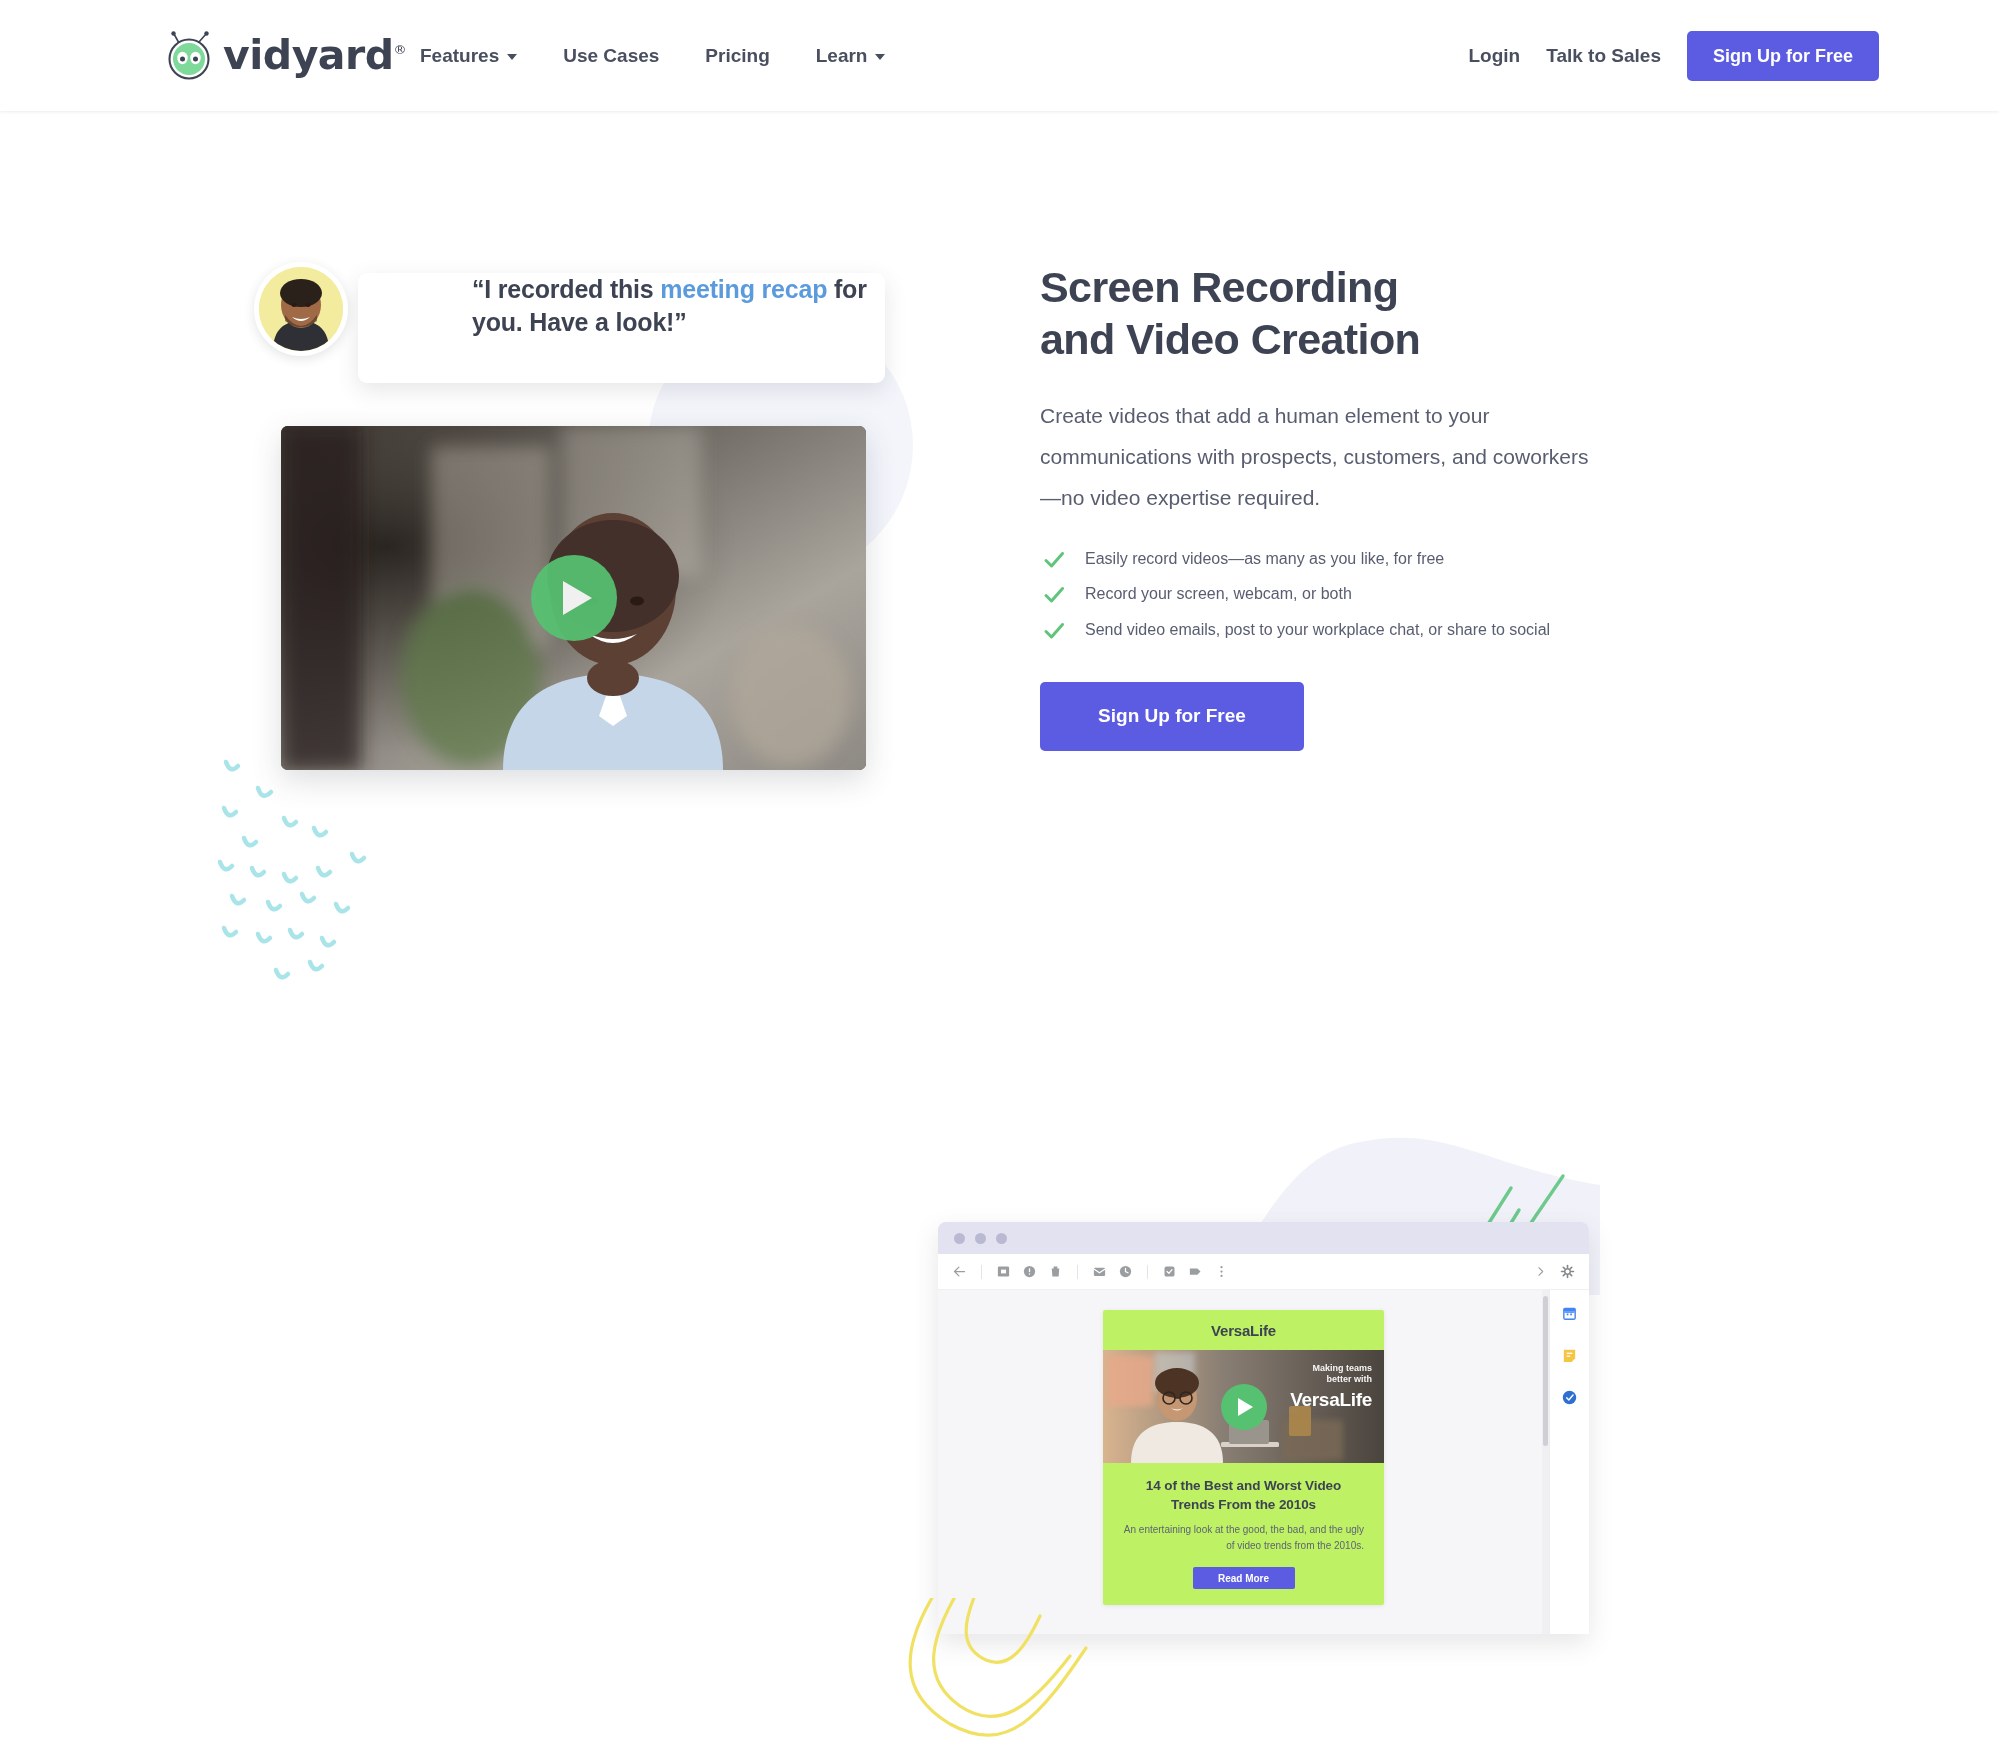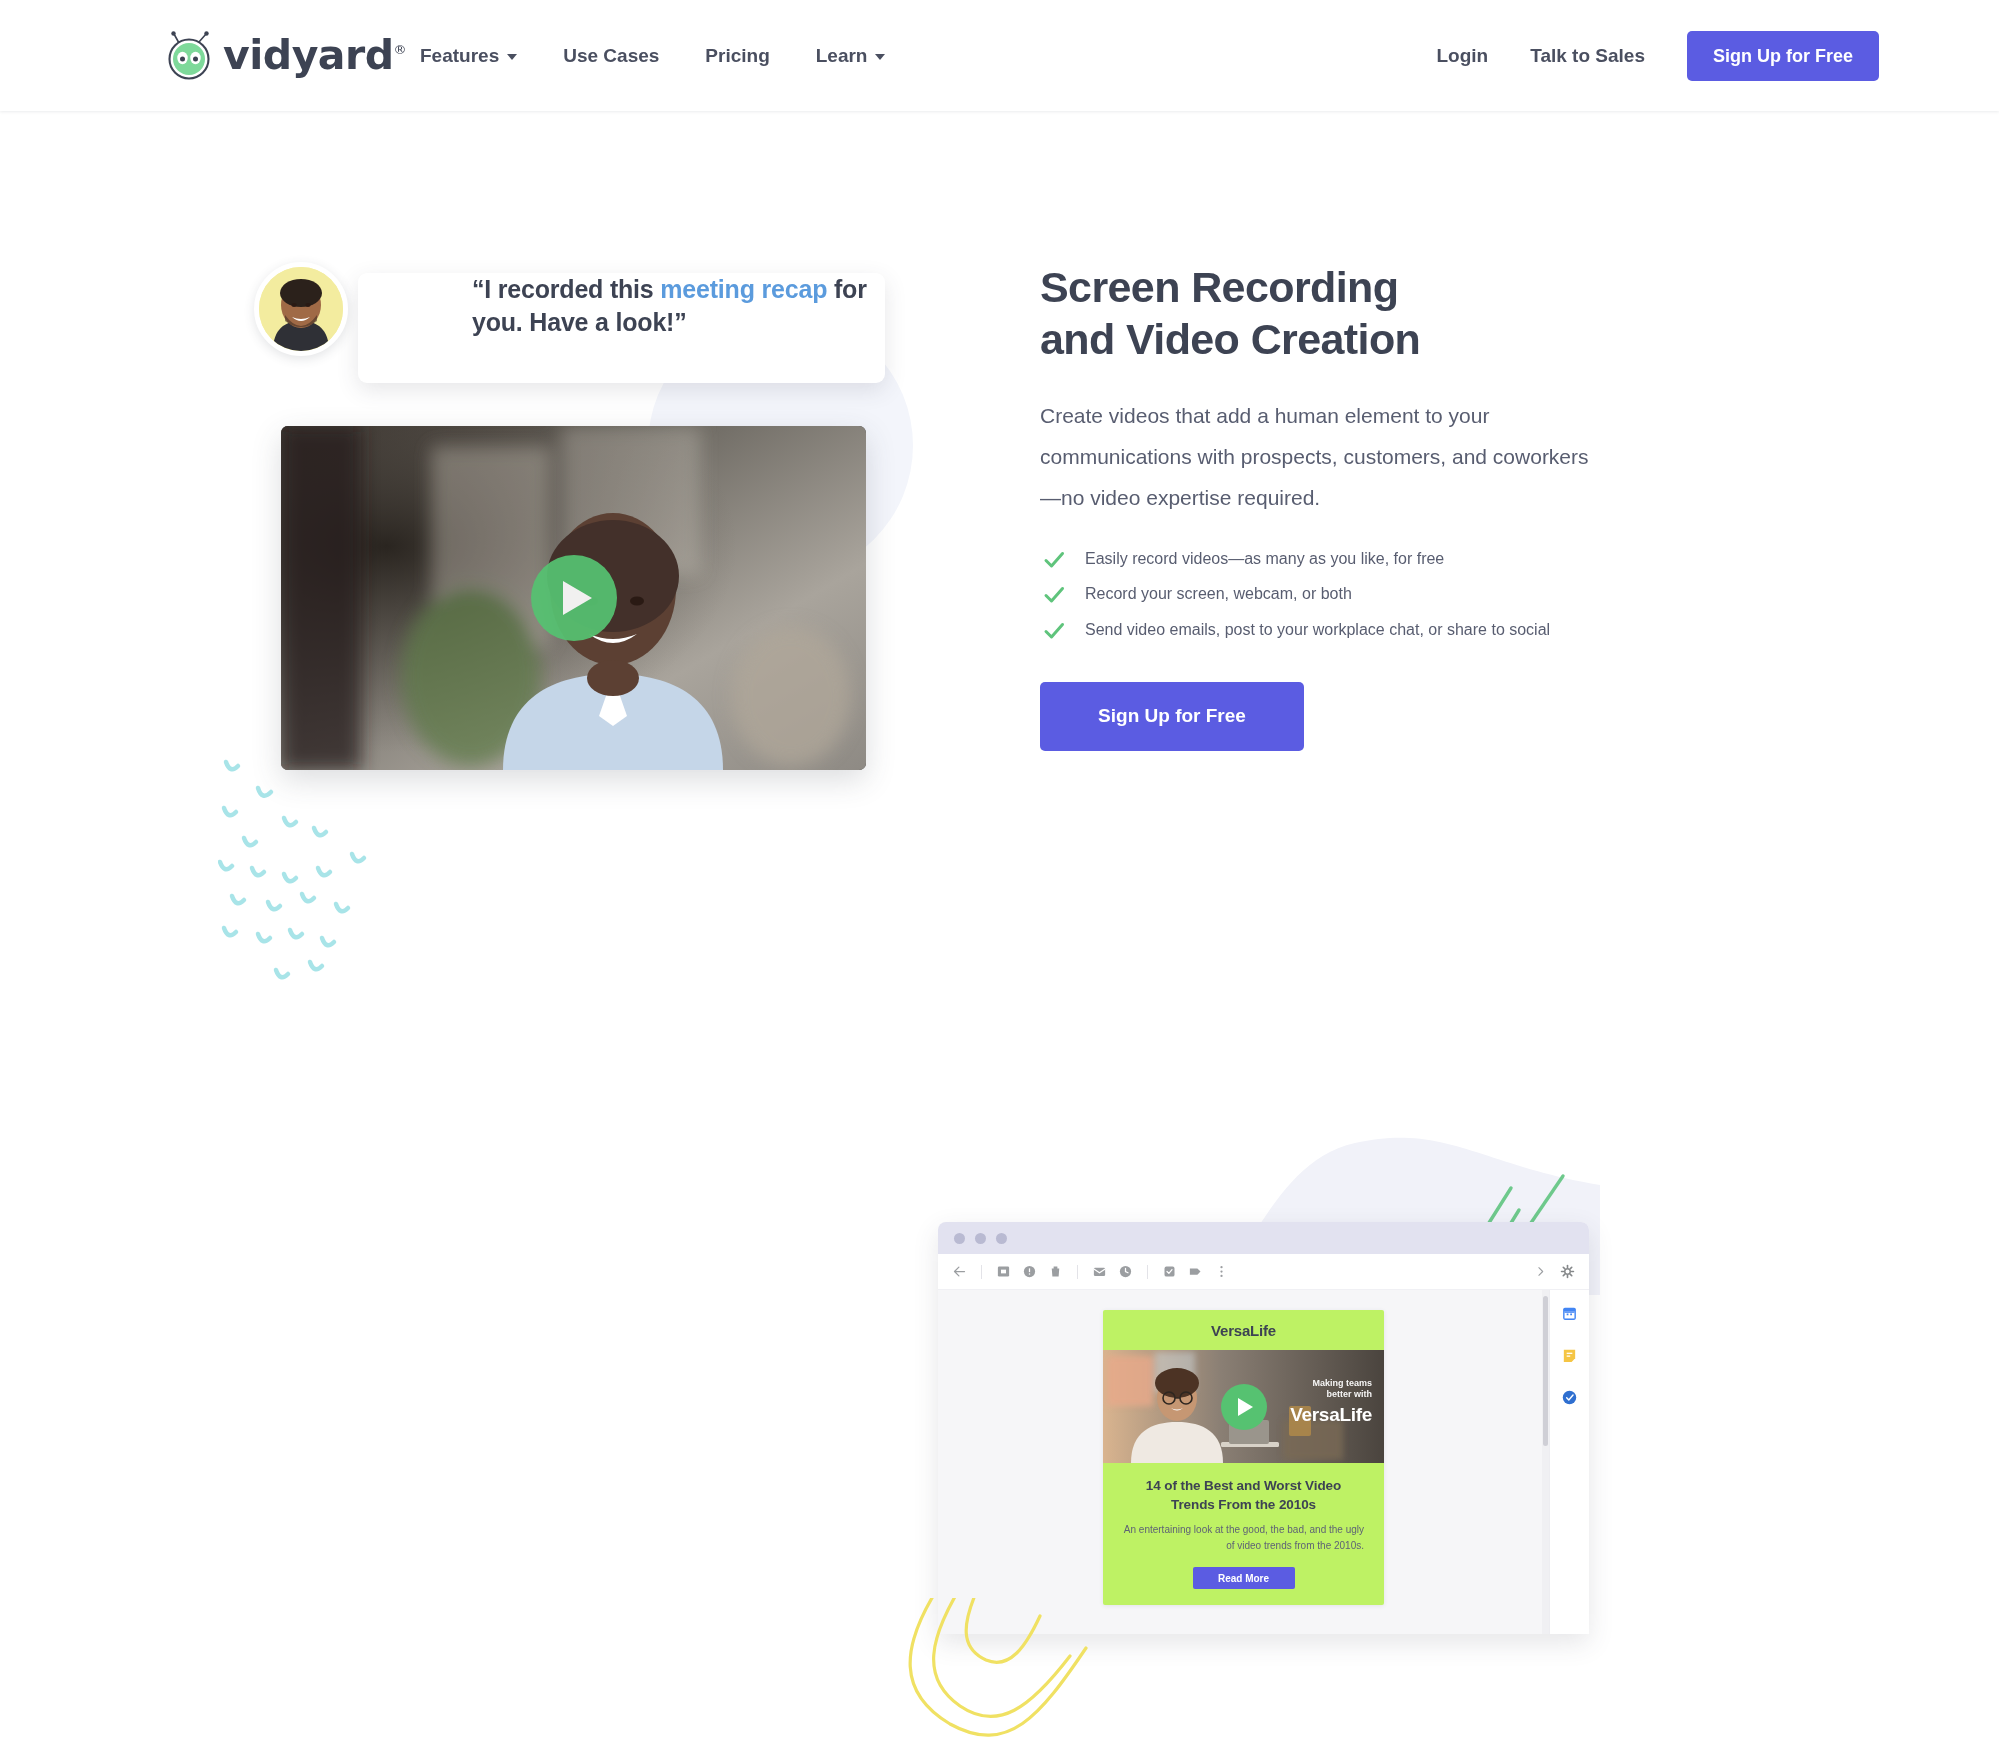--- a/index.html
+++ b/index.html
@@ -77,21 +77,21 @@
     margin-top: 3px;
   }
 
   .nav-right {
     position: absolute;
     right: 120px;
     top: 0;
     height: 111px;
     display: flex;
     align-items: center;
-    gap: 42px;
+    gap: 26px;
   }
   .nav-link {
     font-size: 19px;
     font-weight: 700;
     color: #4a4f60;
     cursor: pointer;
     white-space: nowrap;
   }
   .btn-primary-sm {
     background: #5b5ce2;
@@ -388,21 +388,21 @@
   }
   .email-hero {
     position: relative;
     height: 113px;
     overflow: hidden;
     background: #6e6158;
   }
   .email-hero svg { display: block; width: 281px; height: 113px; }
   .email-overlay {
     position: absolute;
-    right: 12px; top: 28px;
+    right: 12px; top: 13px;
     text-align: right;
     color: #ffffff;
     line-height: 1.25;
   }
   .eo-small { font-size: 9px; font-weight: 700; opacity: 0.95; }
   .eo-big { font-size: 19px; font-weight: 700; letter-spacing: -0.3px; margin-top: 2px; }
   .email-title {
     text-align: center;
     font-size: 13.5px;
     font-weight: 700;

